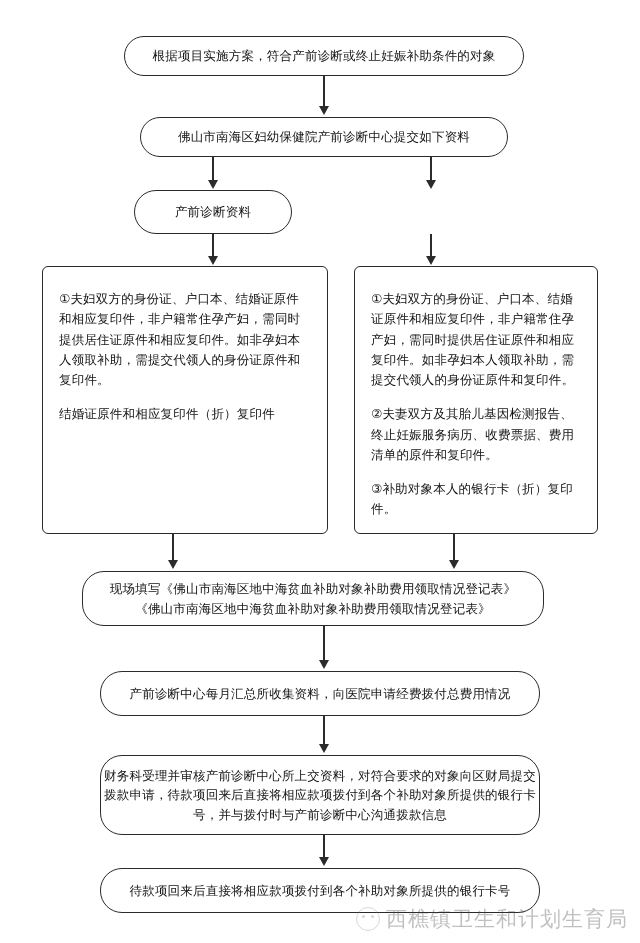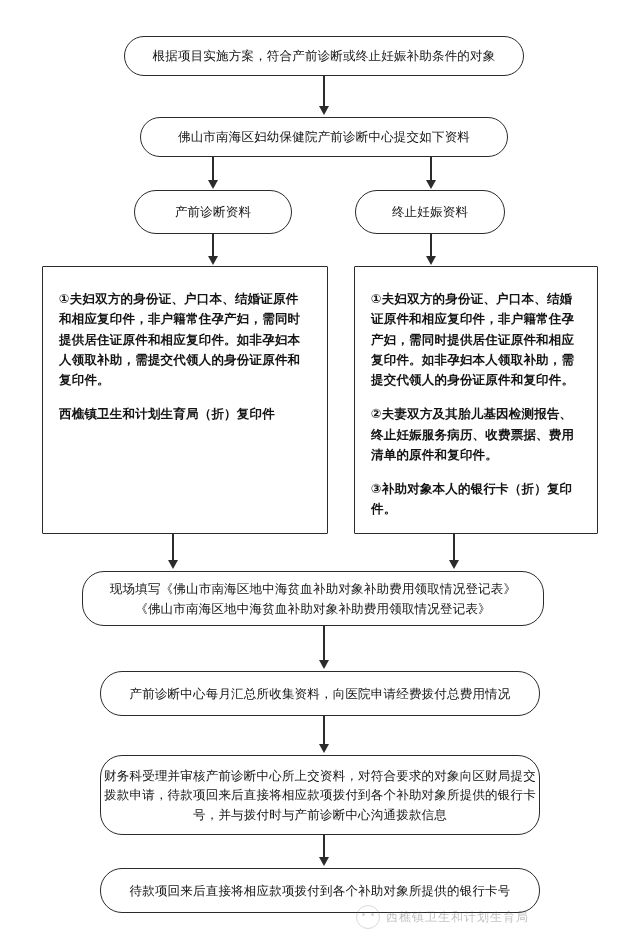--- a/index.html
+++ b/index.html
@@ -36,25 +36,24 @@
     line-height: 1.55;
     font-size: 12.5px;
     letter-spacing: 0.2px;
     color: #141414;
     z-index: 3;
   }
   .rounded {
     border-radius: 22px;
   }
   .rect {
-    border-radius: 1px;
+    border-radius: 6px;
     align-items: flex-start;
     justify-content: flex-start;
     text-align: left;
-    font-weight: bold;
   }
 
   .node .txt {
     display: block;
     white-space: pre-line;
   }
 
   
   #n-start      { left: 124px; top: 36px;  width: 400px; height: 40px;  }
   #n-submit     { left: 140px; top: 117px; width: 368px; height: 40px;  }
@@ -96,21 +95,21 @@
     position: absolute;
     left: 356px;
     top: 905px;
     display: flex;
     align-items: center;
     gap: 6px;
     opacity: 0.34;
     z-index: 5;
   }
   #watermark .wm-text {
-    font-size: 12px;
+    font-size: 21px;
     color: #4a4a4a;
     letter-spacing: 1px;
     white-space: nowrap;
   }
   #watermark .wm-logo {
     width: 22px; height: 22px;
     border-radius: 50%;
     border: 1.4px solid #8a8a8a;
     position: relative;
     flex: 0 0 auto;
@@ -137,28 +136,25 @@
   </div>
 
   <div class="node rounded" id="n-submit">
     <span class="txt">佛山市南海区妇幼保健院产前诊断中心提交如下资料</span>
   </div>
 
   <div class="node rounded" id="n-branch-l">
     <span class="txt">产前诊断资料</span>
   </div>
 
-  <div class="node rounded" id="n-branch-r">
-    <span class="txt">终止妊娠资料</span>
-  </div>
 
   <div class="node rect" id="n-detail-l">
     <div class="detail-body">
       <p>①夫妇双方的身份证、户口本、结婚证原件和相应复印件，非户籍常住孕产妇，需同时提供居住证原件和相应复印件。如非孕妇本人领取补助，需提交代领人的身份证原件和复印件。</p>
-      <p>西樵镇卫生和计划生育局（折）复印件</p>
+      <p>结婚证原件和相应复印件（折）复印件</p>
     </div>
   </div>
 
   <div class="node rect" id="n-detail-r">
     <div class="detail-body">
       <p>①夫妇双方的身份证、户口本、结婚证原件和相应复印件，非户籍常住孕产妇，需同时提供居住证原件和相应复印件。如非孕妇本人领取补助，需提交代领人的身份证原件和复印件。</p>
       <p>②夫妻双方及其胎儿基因检测报告、终止妊娠服务病历、收费票据、费用清单的原件和复印件。</p>
       <p>③补助对象本人的银行卡（折）复印件。</p>
     </div>
   </div>

